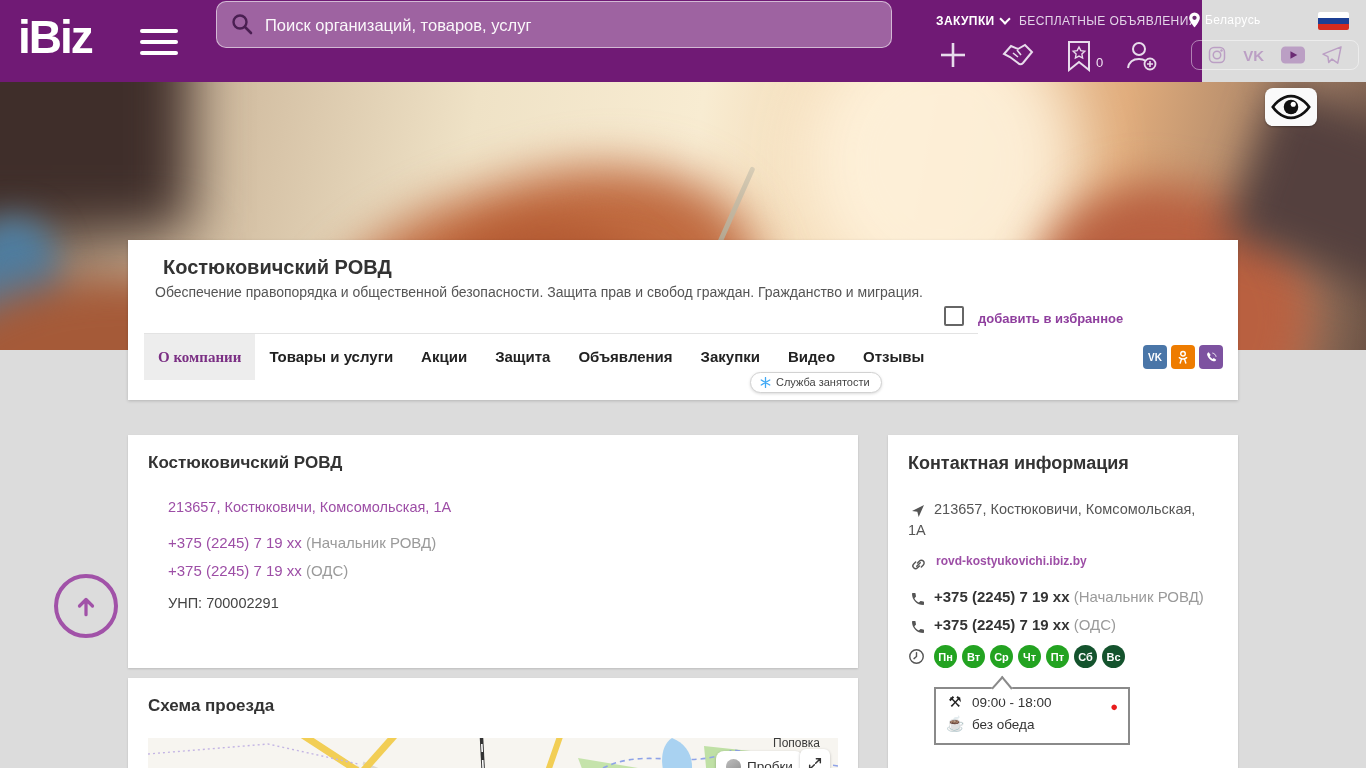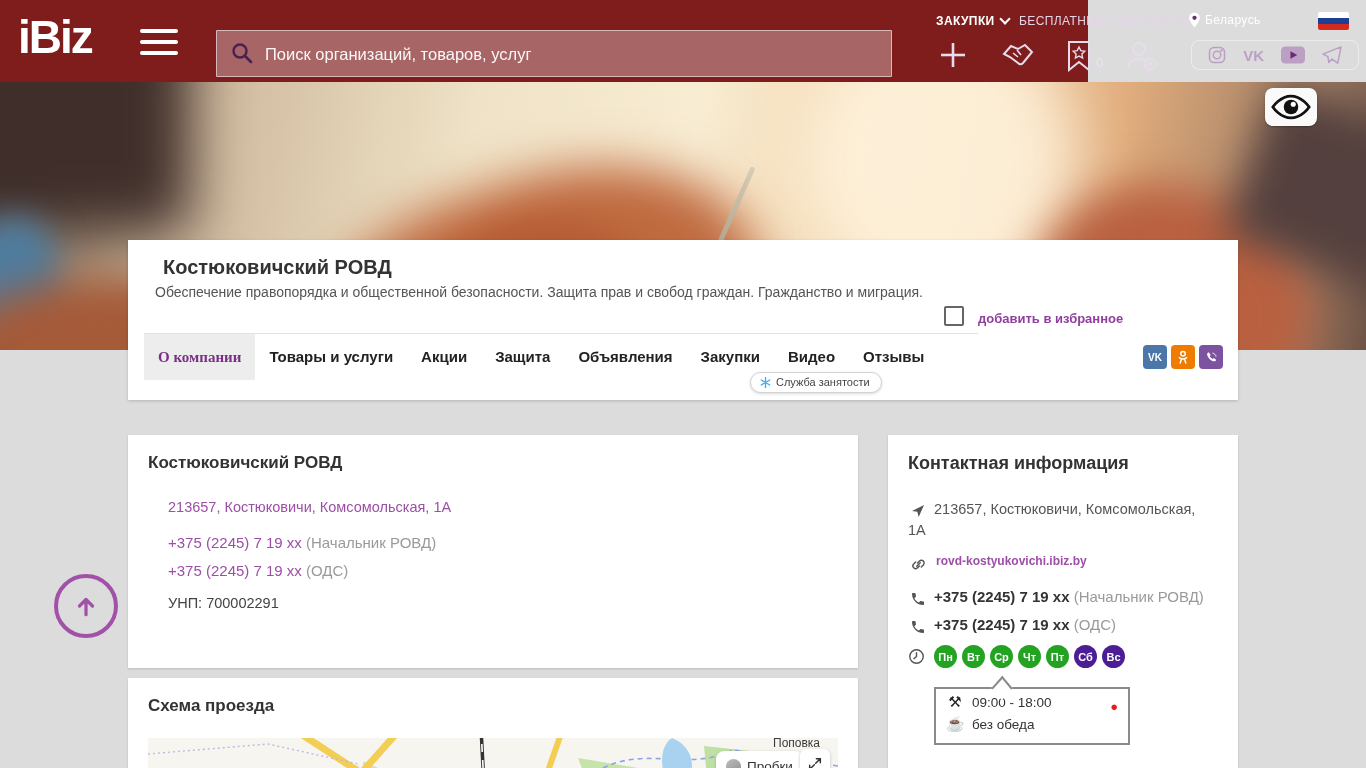--- a/index.html
+++ b/index.html
@@ -1,24 +1,24 @@
 <!DOCTYPE html>
 <html><head>
 <meta charset="utf-8">
 <style>
   html,body{margin:0;padding:0;background:#dcdcdc;}
   #screen{position:relative;width:1366px;height:768px;overflow:hidden;background:#dcdcdc;
           font-family:"Liberation Sans",sans-serif;-webkit-font-smoothing:antialiased;}
   
-  #header{position:absolute;left:0;top:0;width:1088px;height:82px;background:#7f1d1d;z-index:30;}
+  #header{position:absolute;left:0;top:0;width:1202px;height:82px;background:#701a75;z-index:30;}
   .logo{position:absolute;left:18px;top:10px;color:#fff;font-size:46px;font-weight:700;letter-spacing:-2px;cursor:pointer;}
   .burger{position:absolute;left:140px;top:29px;width:38px;height:26px;cursor:pointer;}
   .burger i{display:block;height:4px;background:#fff;border-radius:2px;margin-bottom:7px;}
-  .search{position:absolute;left:216px;top:30px;width:674px;height:45px;background:rgba(255,255,255,.32);
-          border:1px solid rgba(255,255,255,.55);border-radius:1px;}
+  .search{position:absolute;left:216px;top:1px;width:674px;height:45px;background:rgba(255,255,255,.32);
+          border:1px solid rgba(255,255,255,.55);border-radius:10px;}
   .search svg{position:absolute;left:13px;top:10px;}
   .search input{position:absolute;left:46px;top:0;width:610px;height:45px;background:transparent;border:none;outline:none;
           color:#fff;font-size:16.5px;font-family:"Liberation Sans",sans-serif;}
   .search input::placeholder{color:#fff;opacity:.95;}
   .hdr-link{position:absolute;top:14px;color:#fff;font-size:12px;letter-spacing:.4px;cursor:pointer;white-space:nowrap;}
   .zakupki{left:936px;font-weight:700;}
   .chev{display:inline-block;width:6px;height:6px;border-right:2px solid #fff;border-bottom:2px solid #fff;
         transform:rotate(45deg);margin-left:6px;vertical-align:2px;}
   .free-ads{left:1019px;color:#e3d4e8;}
   .geo{left:1188px;top:12px;display:flex;align-items:center;gap:4px;}
@@ -90,21 +90,21 @@
   
   #contact-card h2{left:20px;top:18px;font-size:18px;}
   .c-ico{position:absolute;color:#555;}
   .c-address{position:absolute;left:20px;top:64px;width:308px;font-size:14.5px;color:#555;line-height:21px;text-indent:26px;}
   .c-site{position:absolute;left:48px;top:119px;font-size:12px;font-weight:700;}
   .c-phone{position:absolute;left:46px;font-size:15px;color:#333;font-weight:600;}
   .days{position:absolute;left:46px;top:210px;display:flex;}
   .day{width:23px;height:23px;border-radius:50%;color:#fff;font-size:11px;font-weight:700;margin-right:5px;
       display:inline-flex;align-items:center;justify-content:center;cursor:pointer;}
   .day[data-status="open"]{background:#23a321;}
-  .day[data-status="closed"]{background:#4c1d95;}
+  .day[data-status="closed"]{background:#14532d;}
   .hours-box{position:absolute;left:46px;top:252px;width:192px;height:54px;background:#fff;border:2px solid #8a8a8a;}
   .hours-box::before{content:'';position:absolute;top:-9px;left:58px;width:14px;height:14px;background:#fff;
       border-left:2px solid #8a8a8a;border-top:2px solid #8a8a8a;transform:rotate(50deg) skew(8deg);}
   .hrow{display:flex;align-items:center;gap:8px;padding:4px 10px 0 10px;font-size:13.5px;color:#333;}
   .hrow .glyph{font-size:15px;color:#222;width:18px;text-align:center;}
   .status-dot{position:absolute;right:10px;top:11px;color:#e81c1c;font-size:13px;line-height:1;}
   
   #scroll-top{position:absolute;left:54px;top:574px;width:56px;height:56px;border-radius:50%;border:4px solid #a152a8;
       display:flex;align-items:center;justify-content:center;cursor:pointer;z-index:25;}
 </style>

